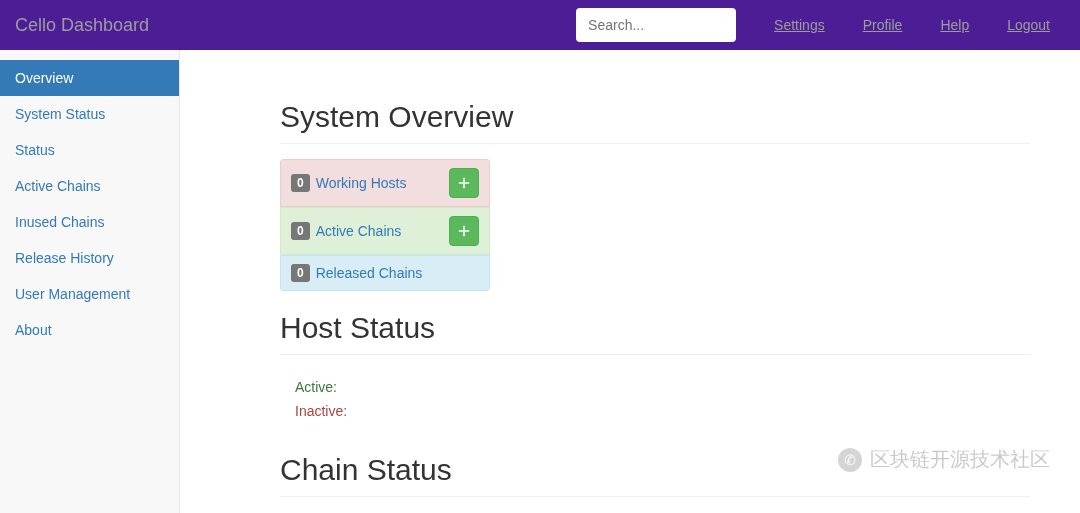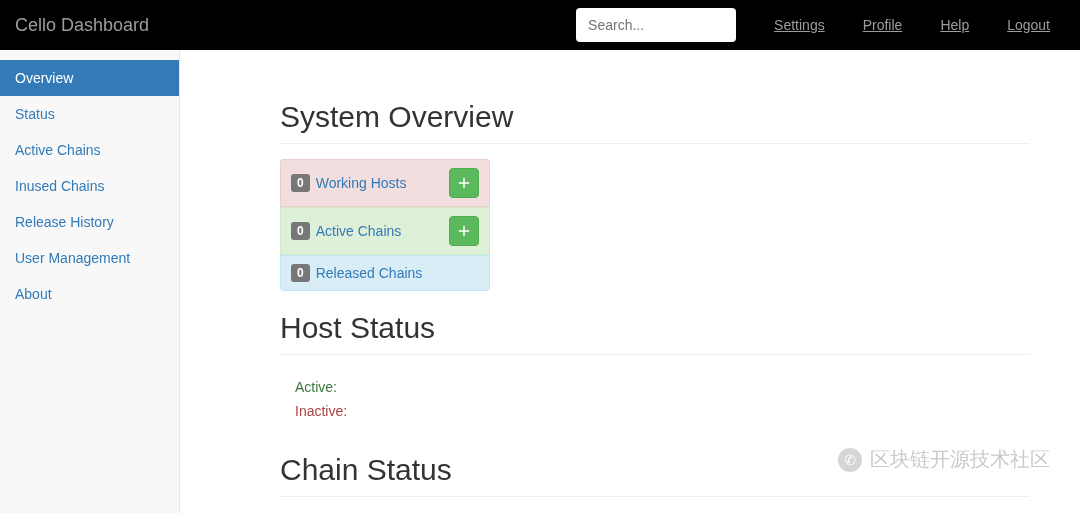--- a/index.html
+++ b/index.html
@@ -1,17 +1,17 @@
 <!DOCTYPE html>
 <html><head>
 <meta charset="utf-8">
 <style>
   * { box-sizing: border-box; margin: 0; padding: 0; }
   body { font-family: "Helvetica Neue", Helvetica, Arial, sans-serif; font-size: 14px; color: #333; background: #fff; }
-  .navbar { background: #000000; color: #9d9d9d; height: 50px; display: flex; align-items: center; padding: 0 15px; }
+  .navbar { background: #4c1d95; color: #9d9d9d; height: 50px; display: flex; align-items: center; padding: 0 15px; }
   .navbar-brand { color: #9d9d9d; font-size: 18px; padding-right: 15px; }
   .navbar-right { margin-left: auto; display: flex; align-items: center; gap: 8px; }
   .navbar-search { background: #fff; border: none; border-radius: 4px; height: 34px; width: 160px; padding: 6px 12px; font-size: 14px; margin-right: 15px; }
   .navbar-link { color: #9d9d9d; padding: 15px; cursor: pointer; text-decoration: underline; }
   .layout { display: flex; }
   .sidebar { width: 180px; background: #f8f8f8; min-height: calc(100vh - 50px); border-right: 1px solid #e7e7e7; padding-top: 10px; }
   .sidebar-item { display: block; padding: 10px 15px; color: #337ab7; cursor: pointer; font-size: 14px; }
   .sidebar-item.active { background: #337ab7; color: #fff; }
   .main { flex: 1; padding: 30px 50px 30px 100px; max-width: 1000px; }
   h2.section { font-size: 30px; font-weight: 500; margin-top: 20px; margin-bottom: 10px; padding-bottom: 9px; border-bottom: 1px solid #eee; }
@@ -42,20 +42,21 @@
     <div class="navbar-link">Settings</div>
     <div class="navbar-link">Profile</div>
     <div class="navbar-link">Help</div>
     <div class="navbar-link">Logout</div>
   </div>
 </div>
 
 <div class="layout">
   <div class="sidebar">
     <div class="sidebar-item active">Overview</div>
+    <div class="sidebar-item">System Status</div>
     <div class="sidebar-item">Status</div>
     <div class="sidebar-item">Active Chains</div>
     <div class="sidebar-item">Inused Chains</div>
     <div class="sidebar-item">Release History</div>
     <div class="sidebar-item">User Management</div>
     <div class="sidebar-item">About</div>
   </div>
 
   <div class="main">
     <h2 class="section">System Overview</h2>

